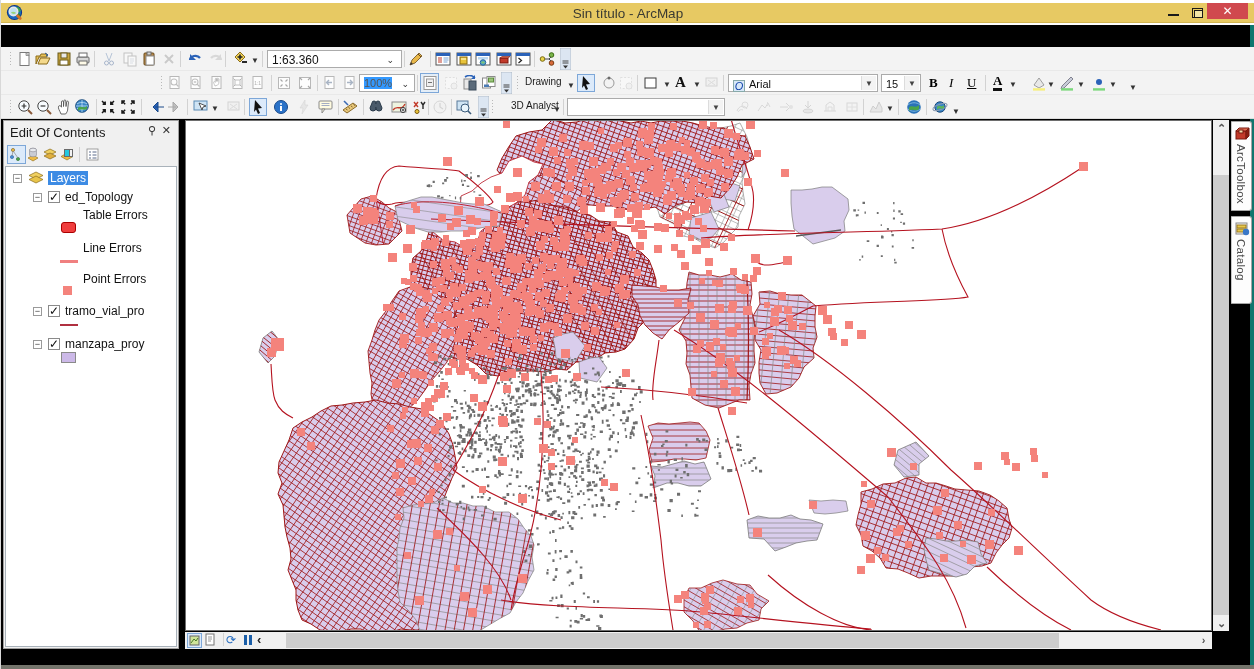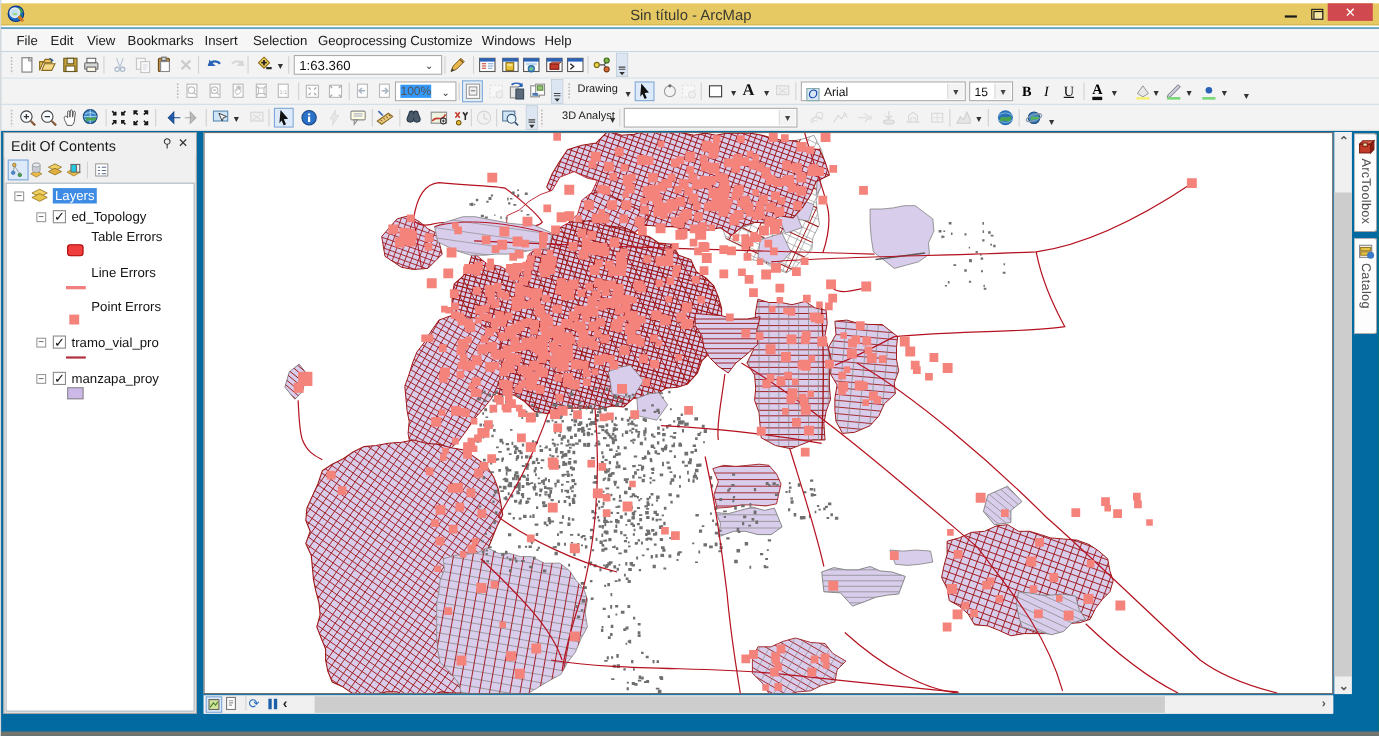--- a/index.html
+++ b/index.html
@@ -1,15 +1,15 @@
 <!DOCTYPE html>
 <html><head><meta charset="utf-8"><style>
 *{margin:0;padding:0;box-sizing:border-box}
 html,body{width:1254px;height:669px;overflow:hidden;font-family:"Liberation Sans",sans-serif;background:#f0f0f0}
-#win{position:absolute;left:0;top:0;width:1254px;height:669px;background:#0369a1;border-right:1px solid #0f766e;border-left:1px solid #d8d8d8}
+#win{position:absolute;left:0;top:0;width:1254px;height:669px;background:#000000;border-right:4px solid #0f766e;border-left:1px solid #d8d8d8}
 
 #title{position:absolute;left:0;top:0;width:1254px;height:25px;background:#fff}
 #titlegold{position:absolute;left:0;top:3px;width:1254px;height:20px;background:#e7c963;border-bottom:1px solid #d2b551}
 #title .txt{position:absolute;left:0;right:0;top:6px;text-align:center;font-size:13.5px;color:#3a3a32}
 #tbtn-min{position:absolute;right:76px;top:14px;width:11px;height:2px;background:#1a1a1a}
 #tbtn-res{position:absolute;right:52px;top:8px;width:11px;height:10px;border:1px solid #1a1a1a;background:#e8cb62}
 #tbtn-res:before{content:"";position:absolute;left:1px;top:1px;width:7px;height:6px;background:#f3e6a7;border:1px solid #1a1a1a}
 #tbtn-close{position:absolute;right:7px;top:3px;width:41px;height:16px;background:#d0494e;color:#fff;text-align:center;font-size:12px;line-height:16px}
 
 #menu{position:absolute;left:0;top:26px;width:1254px;height:21px;background:#f6f6f6;font-size:12px;color:#1a1a1a}
@@ -66,32 +66,20 @@
         <path d="M11 2.5c2 1 3.5 2.5 4 4.5l-3 1.5-2-3z" fill="#3aa04a"></path>
         <path d="M12 9l2.5 1.5c-.5 2-2 3.5-3.5 4z" fill="#2a8a3a"></path>
         <circle cx="7.5" cy="7.5" r="4.2" fill="#bfe2f4" stroke="#e8e8e8" stroke-width="1.6"></circle>
         <path d="M4.9 8.6c1.5-1.2 3.7-1 5.2.3-1.5 1.4-3.9 1.3-5.2-.3z" fill="#9ad47a"></path>
         <rect x="10.4" y="10.2" width="6.4" height="2.8" rx="1.2" transform="rotate(45 11.5 11.5)" fill="#d4722a"></rect>
       </svg>
   <div class="txt">Sin título - ArcMap</div>
   <div id="tbtn-min"></div>
       <div id="tbtn-res"></div>
       <div id="tbtn-close">✕</div>
-</div>
-<div id="menu">
-  <span style="left:14px">File</span>
-      <span style="left:45px">Edit</span>
-      <span style="left:78px">View</span>
-  <span style="left:115px">Bookmarks</span>
-      <span style="left:185px">Insert</span>
-      <span style="left:229px">Selection</span>
-  <span style="left:288px">Geoprocessing</span>
-      <span style="left:372px">Customize</span>
-      <span style="left:437px">Windows</span>
-  <span style="left:494px">Help</span>
 </div>
 <div class="tb" id="tb1">
       <span class="grip" style="left:8px"></span>
       <span class="ic" style="left:16px;top:4px">
         <svg width="16" height="16" viewBox="0 0 16 16">
           <rect x="3" y="1.5" width="9" height="13" fill="#fff" stroke="#7a7a7a"></rect>
           <path d="M9 1.5l3 3h-3z" fill="#d8d8d8" stroke="#7a7a7a" stroke-width=".7"></path>
         </svg>
       </span>
       <span class="ic" style="left:34px;top:4px">

